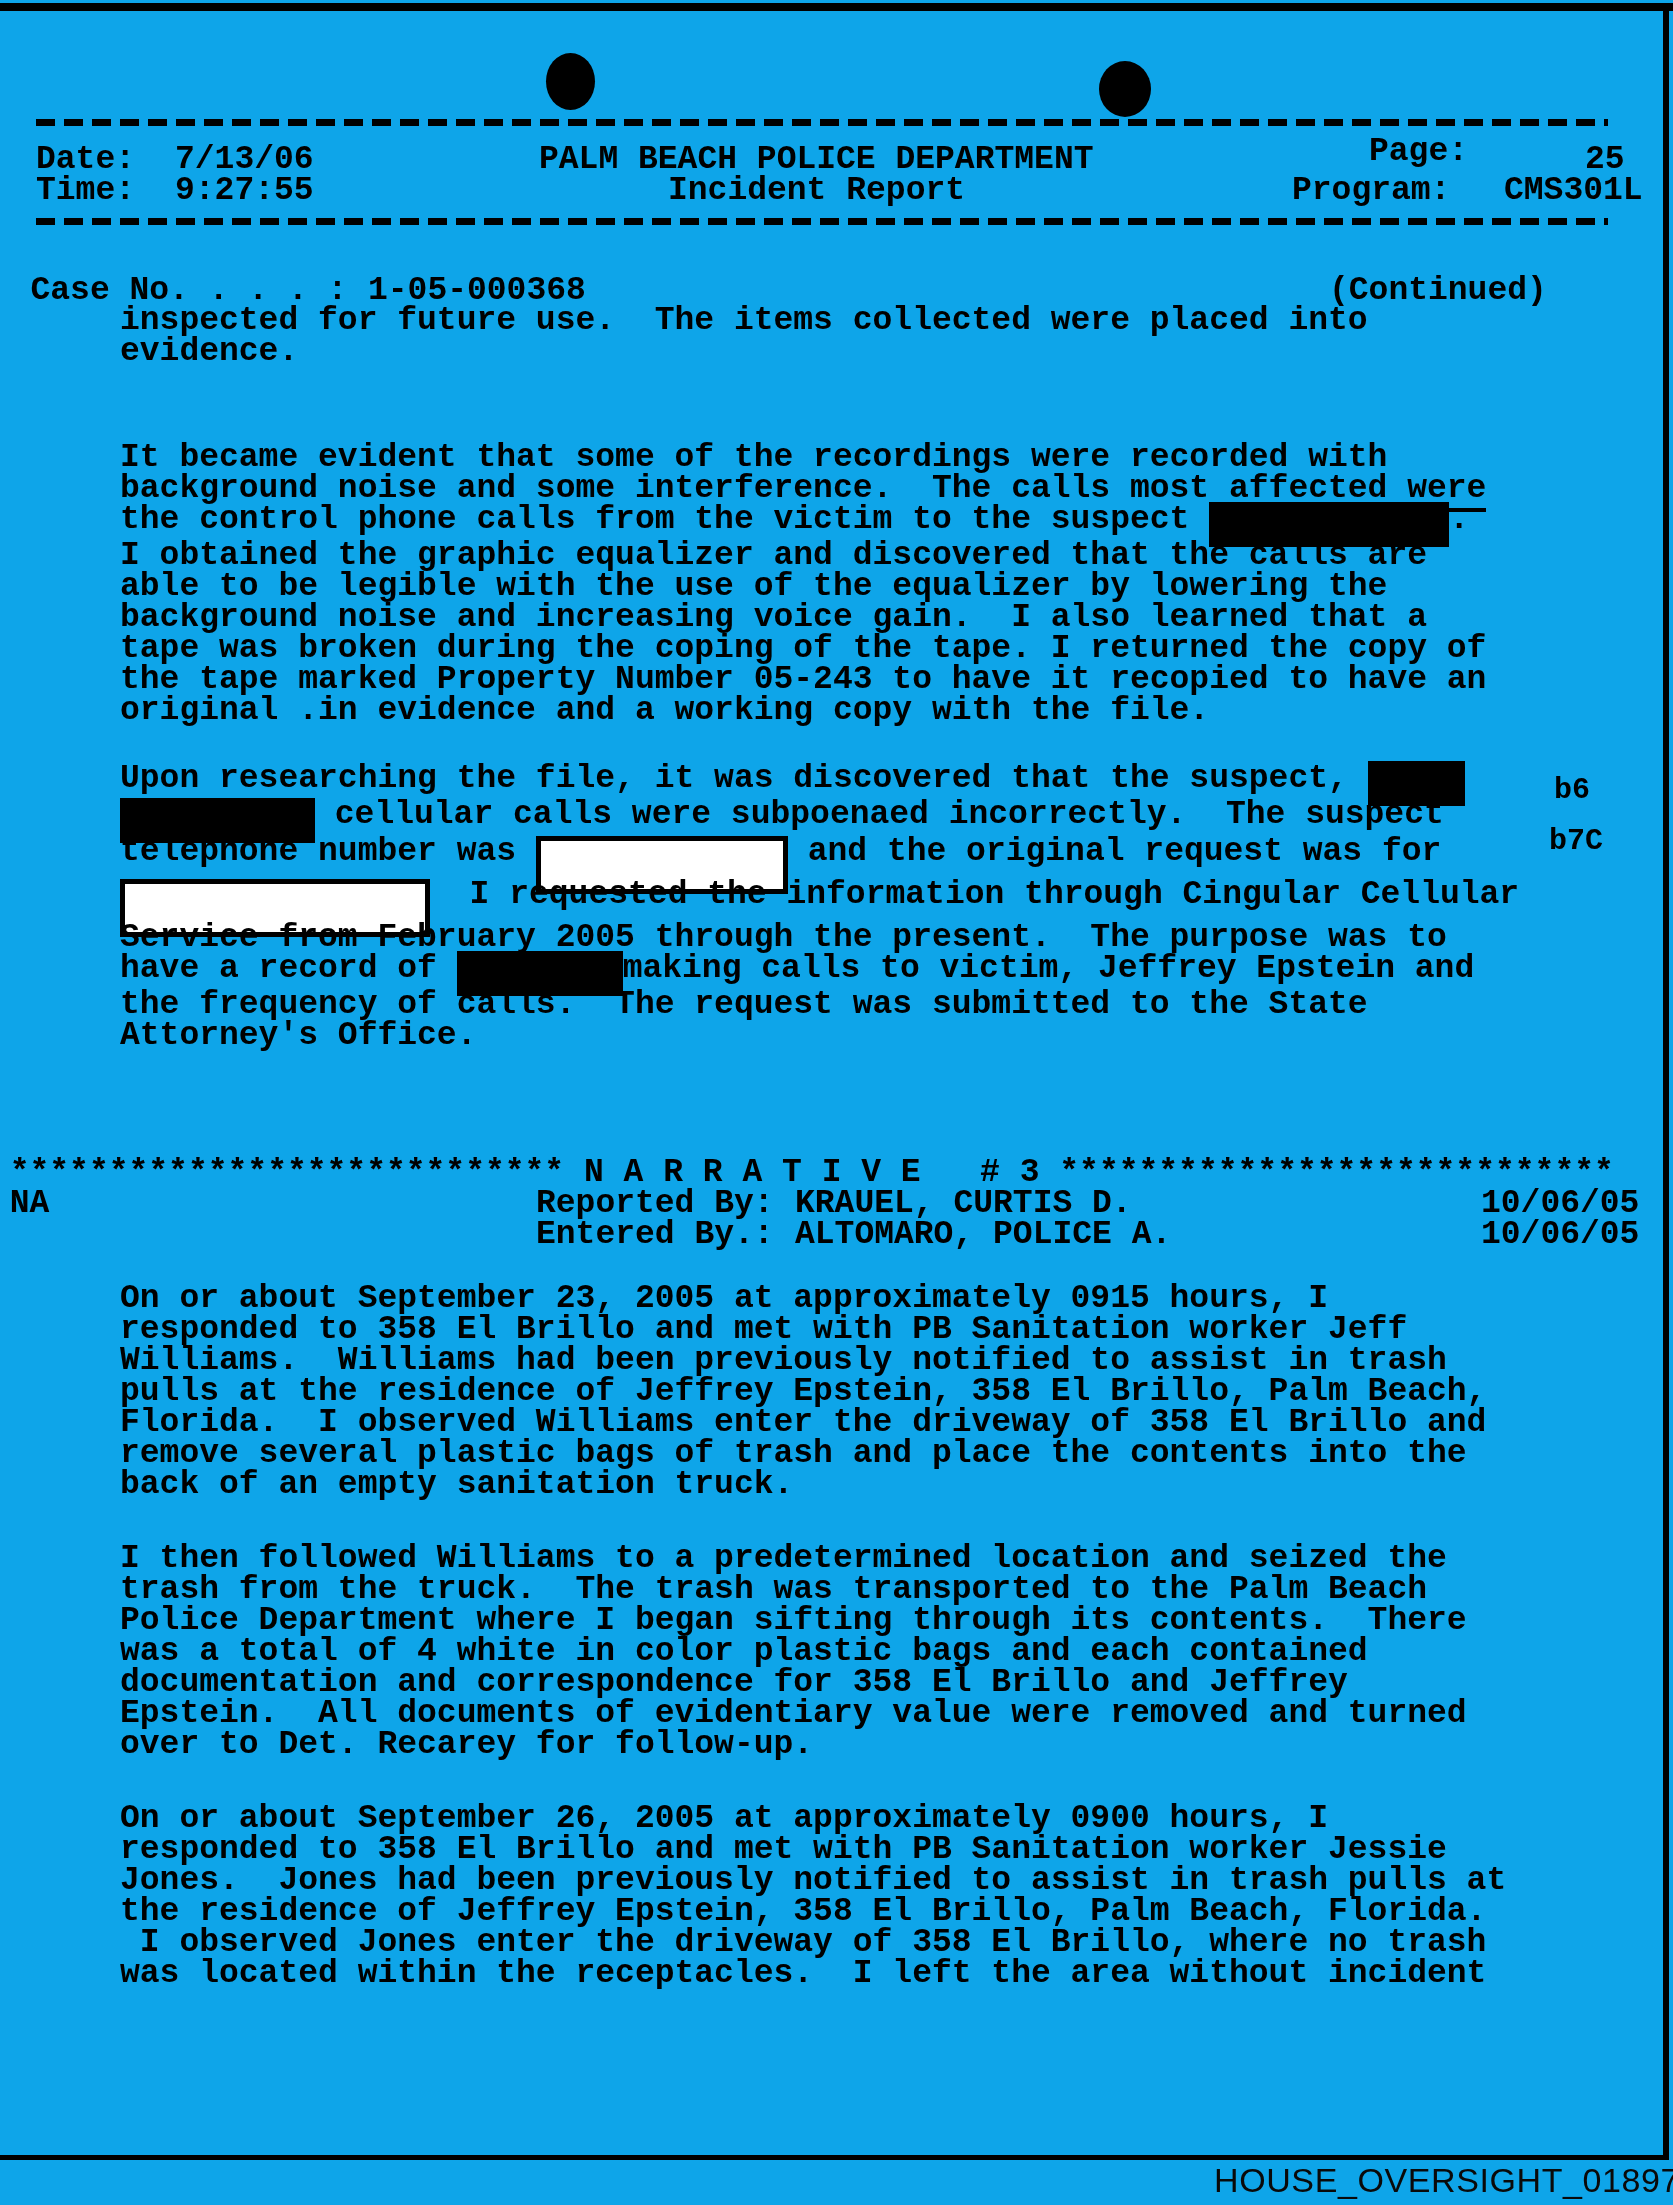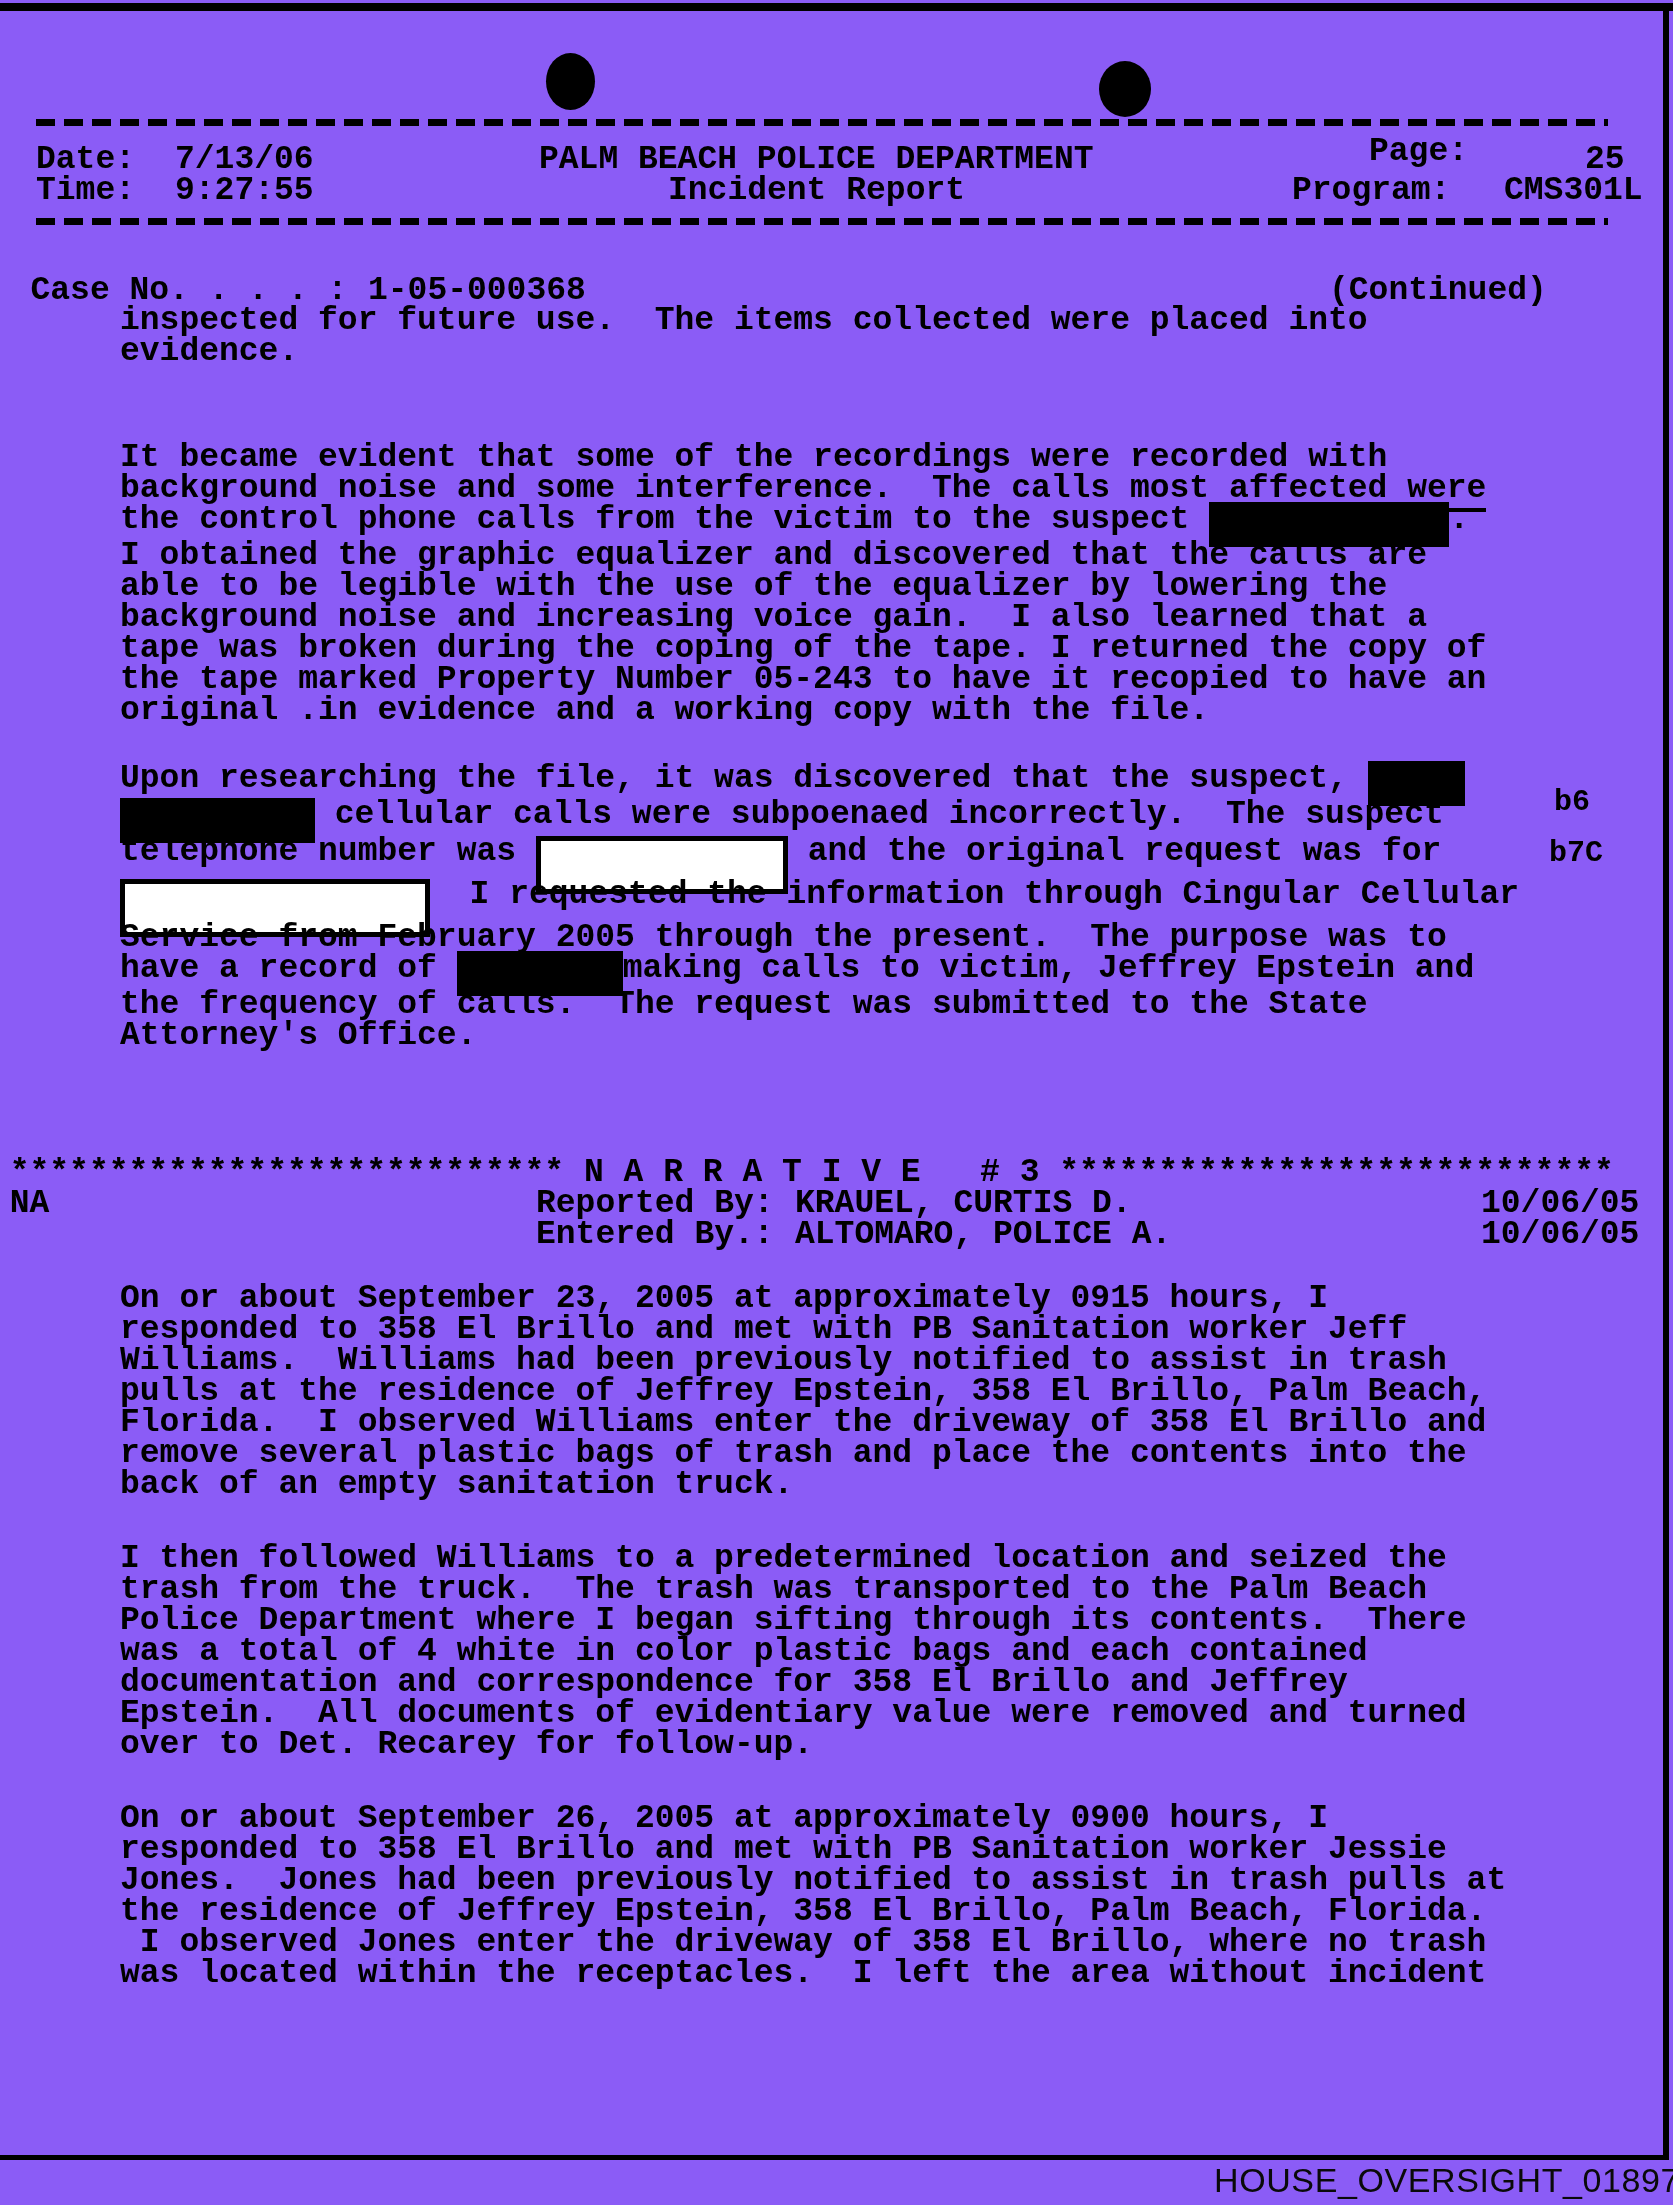--- a/index.html
+++ b/index.html
@@ -1,19 +1,19 @@
 <!DOCTYPE html>
 <html style="font-size:10.4px"><head>
 <meta charset="utf-8">
 <style>
   html,body{margin:0;padding:0;background:#e8e8e8;}
   .page{
     position:relative;
     width:1673px;height:2205px;
-    background:#8b5cf6;
+    background:#0ea5e9;
     overflow:hidden;
     font-family:"Liberation Mono","DejaVu Sans Mono",monospace;
     font-weight:700;
     color:#000;
   }
   .mono{
     position:absolute;
     font-family:"Liberation Mono","DejaVu Sans Mono",monospace;
     font-weight:700;
     font-size:33px;
@@ -27,21 +27,21 @@
   .rw{display:inline-block;background:#fff;border:5.8px solid #000;height:48px;margin:-15px 0;vertical-align:-19px;box-sizing:content-box;}
   .ul{border-bottom:4.5px solid #000;padding-bottom:0.6px;}
   .hrule{
     position:absolute;left:36px;width:1572px;height:7.1px;
     background:repeating-linear-gradient(90deg,#000 0 19px,transparent 19px 28px);
   }
   .hole{position:absolute;background:#000;border-radius:50%;}
   .smudge{position:absolute;left:0;top:2.6px;width:1673px;height:8.4px;background:#000;}
   .border-right{position:absolute;left:1663px;top:2.6px;width:5.8px;height:2153px;background:#000;}
   .border-bottom{position:absolute;left:0;top:2155px;width:1669px;height:4.5px;background:#000;}
-  .marginnote{position:absolute;font-size:30px;line-height:30px;font-weight:700;white-space:pre;margin-top:12px;}
+  .marginnote{position:absolute;font-size:30px;line-height:30px;font-weight:700;white-space:pre;}
   .bates{
     position:absolute;left:1214px;top:2161px;
     font-family:"Liberation Sans","DejaVu Sans",sans-serif;
     font-weight:400;font-size:34px;color:#0a0a0a;letter-spacing:0.6px;
   }
 </style>
 </head>
 <body>
 
 <div class="page">

